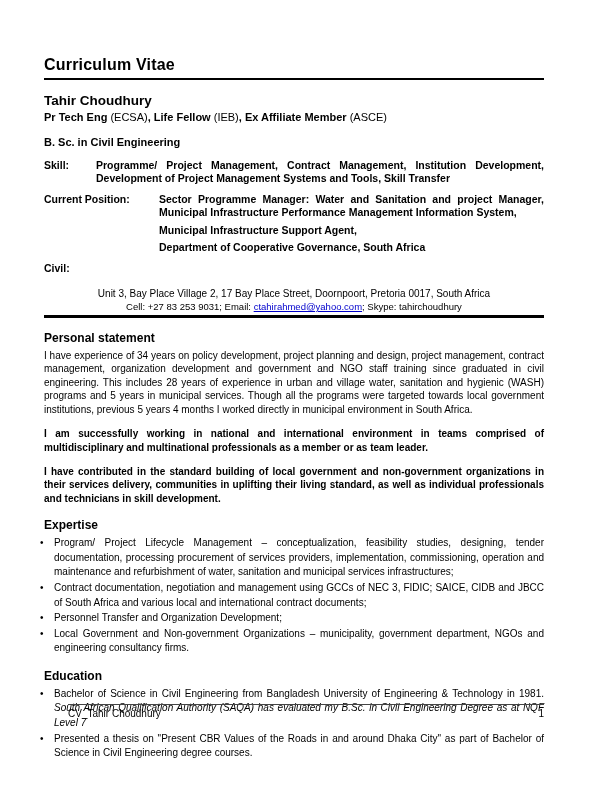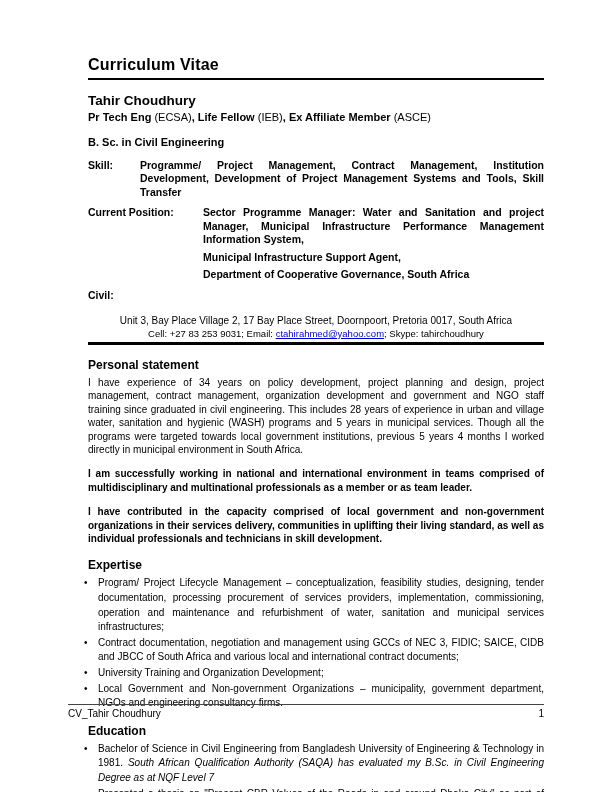--- a/index.html
+++ b/index.html
@@ -5,21 +5,21 @@
   * { margin: 0; padding: 0; box-sizing: border-box; }
   html, body { background: #888; }
   .page {
     position: relative;
     width: 612px;
     height: 792px;
     margin: 0 auto;
     background: #ffffff;
     font-family: "Liberation Sans", sans-serif;
     color: #000;
-    padding: 56px 68px 0 88px;
+    padding: 56px 68px 0 44px;
     overflow: hidden;
   }
   h1.doc-title {
     font-size: 16px;
     font-weight: bold;
     letter-spacing: 0.2px;
     padding-bottom: 4px;
     border-bottom: 2px solid #000;
   }
   .person-name {
@@ -135,36 +135,36 @@
   <div class="contact-line">
     <span>Cell: +27 83 253 9031; Email: </span><a>ctahirahmed@yahoo.com</a><span>; Skype: tahirchoudhury</span>
   </div>
 
   <div class="rule-double"></div>
 
   <h2 class="sec">Personal statement</h2>
   <div class="body-text">
     <p>I have experience of 34 years on policy development, project planning and design, project management, contract management, organization development and government and NGO staff training since graduated in civil engineering. This includes 28 years of experience in urban and village water, sanitation and hygienic (WASH) programs and 5 years in municipal services. Though all the programs were targeted towards local government institutions, previous 5 years 4 months I worked directly in municipal environment in South Africa.</p>
     <p>I am successfully working in national and international environment in teams comprised of multidisciplinary and multinational professionals as a member or as team leader.</p>
-    <p>I have contributed in the capacity comprised of local government and non-government organizations in their services delivery, communities in uplifting their living standard, as well as individual professionals and technicians in skill development.</p>
+    <p>I have contributed in the standard building of local government and non-government organizations in their services delivery, communities in uplifting their living standard, as well as individual professionals and technicians in skill development.</p>
   </div>
 
   <h2 class="sec">Expertise</h2>
   <ul class="blist">
     <li>
       <span class="marker">•</span>
       <span class="btext">Program/ Project Lifecycle Management – conceptualization, feasibility studies, designing, tender documentation, processing procurement of services providers, implementation, commissioning, operation and maintenance and refurbishment of water, sanitation and municipal services infrastructures;</span>
     </li>
     <li>
       <span class="marker">•</span>
       <span class="btext">Contract documentation, negotiation and management using GCCs of NEC 3, FIDIC; SAICE, CIDB and JBCC of South Africa and various local and international contract documents;</span>
     </li>
     <li>
       <span class="marker">•</span>
-      <span class="btext">University Training and Organization Development;</span>
+      <span class="btext">Personnel Transfer and Organization Development;</span>
     </li>
     <li>
       <span class="marker">•</span>
       <span class="btext">Local Government and Non-government Organizations – municipality, government department, NGOs and engineering consultancy firms.</span>
     </li>
   </ul>
 
   <h2 class="sec">Education</h2>
   <ul class="blist">
     <li>

